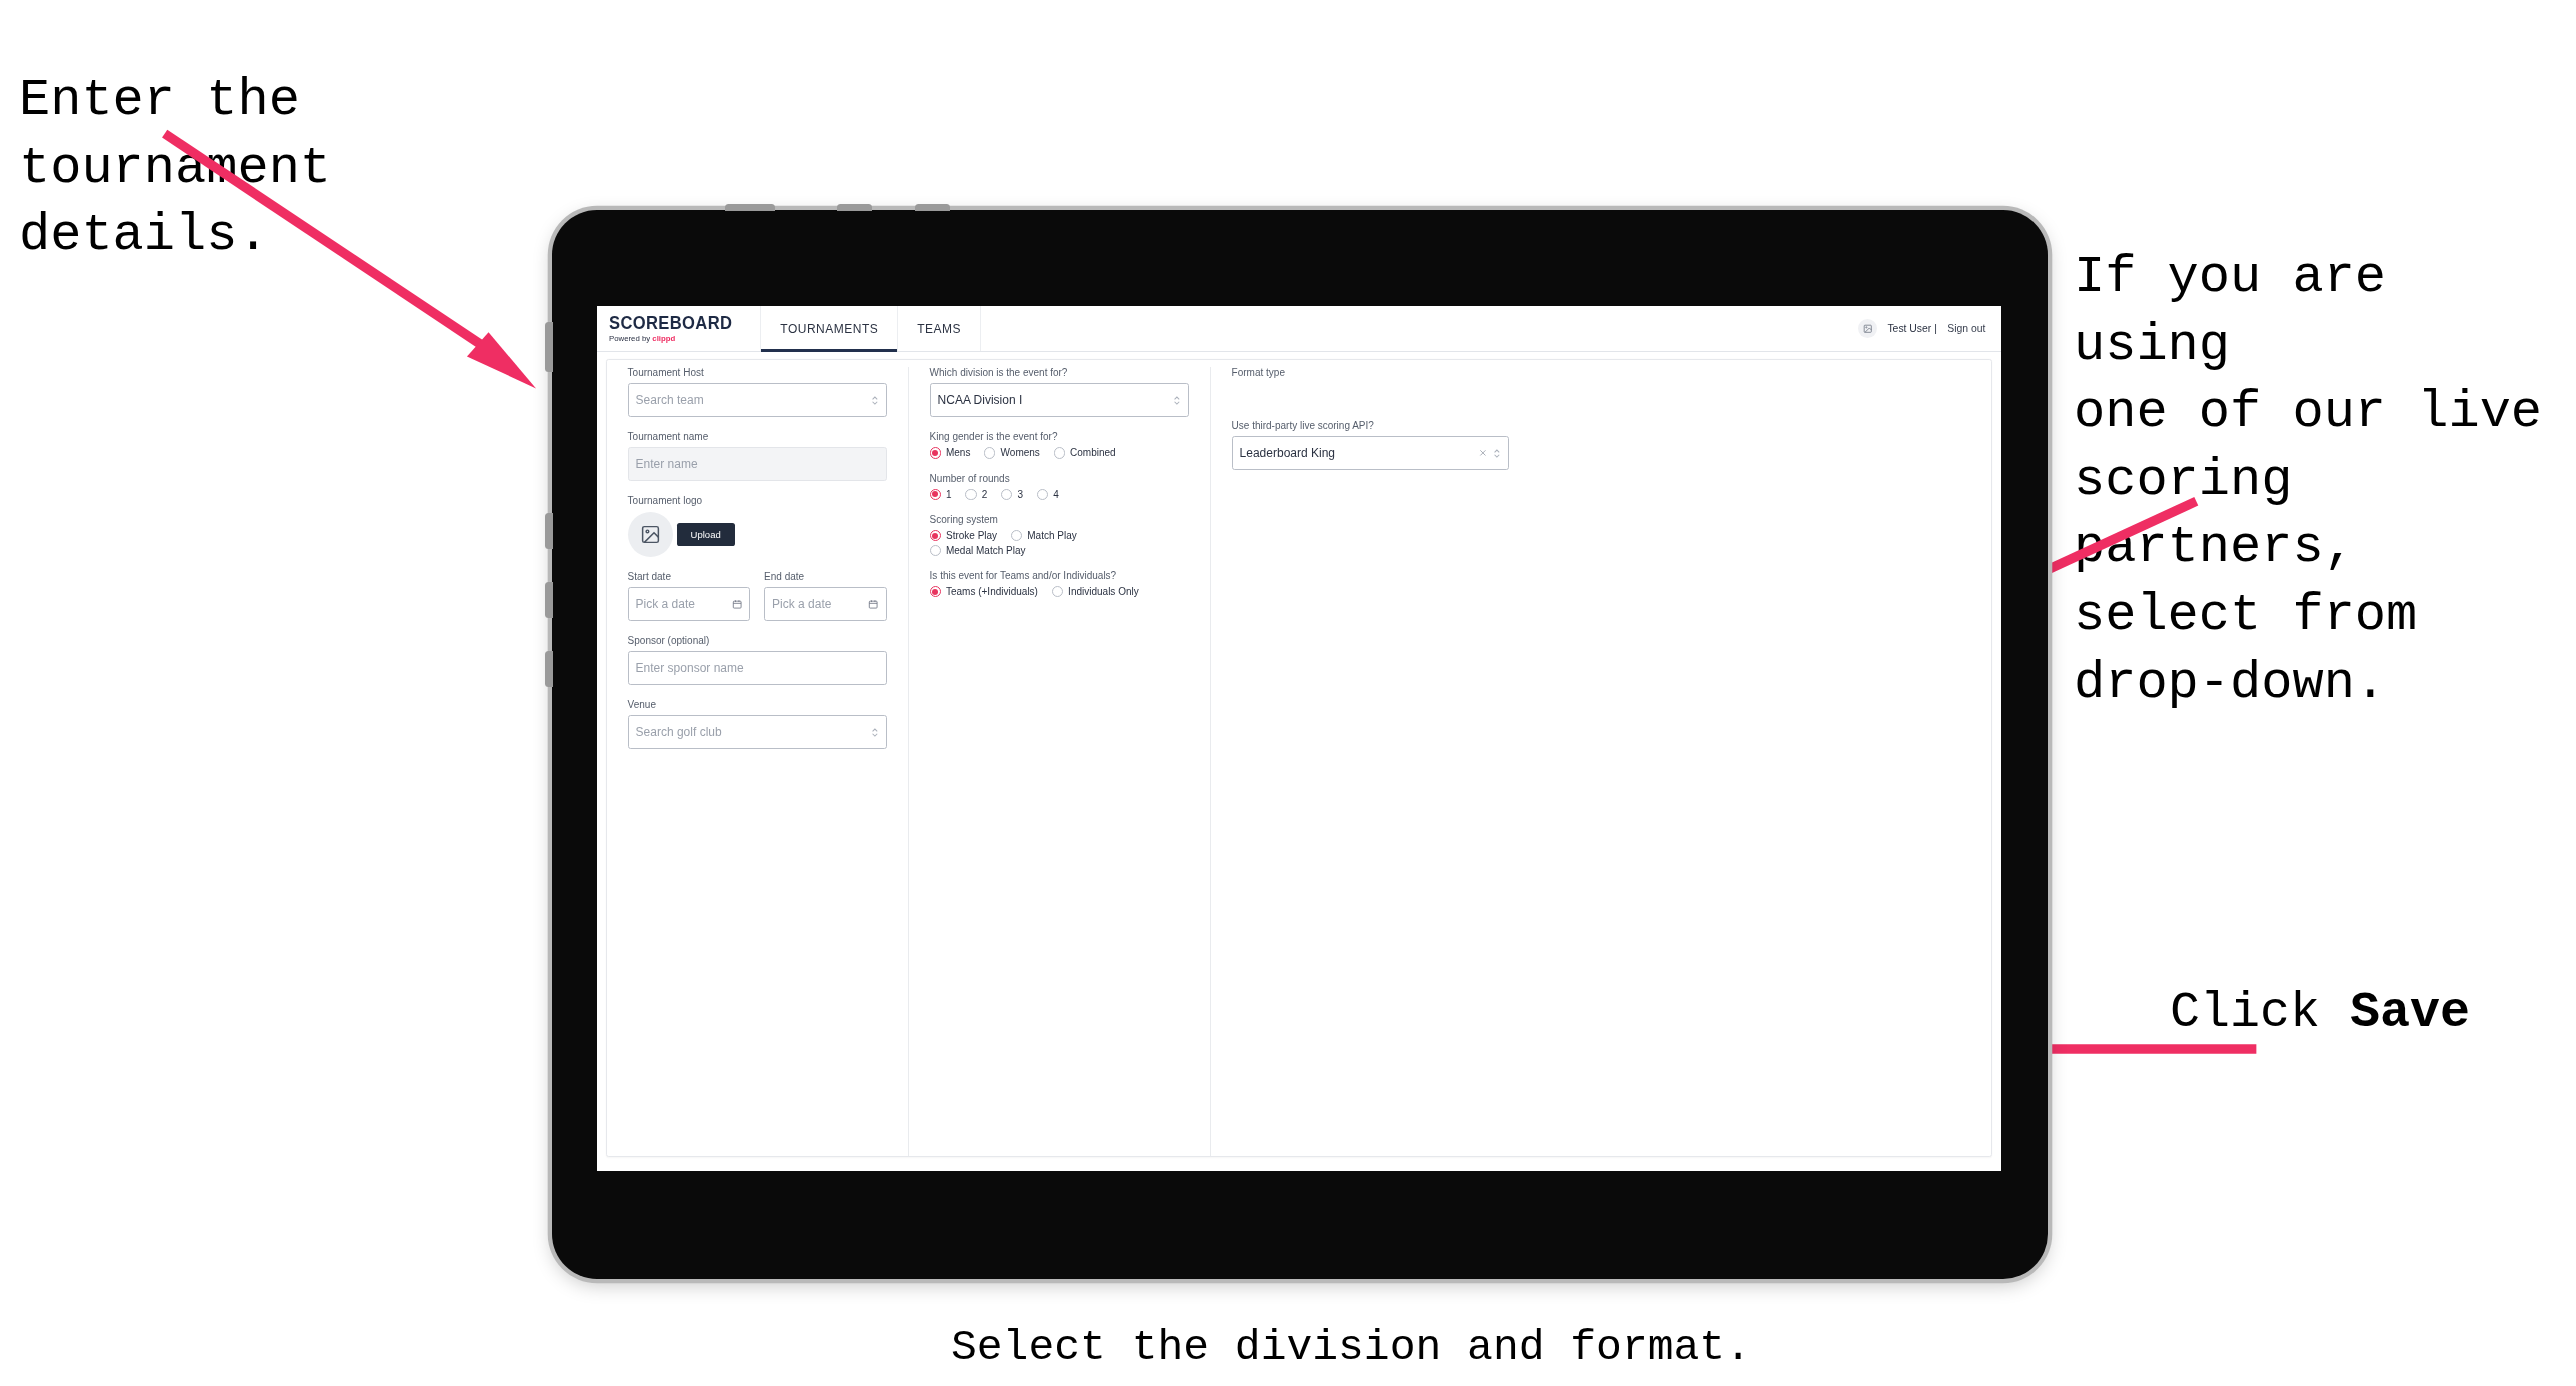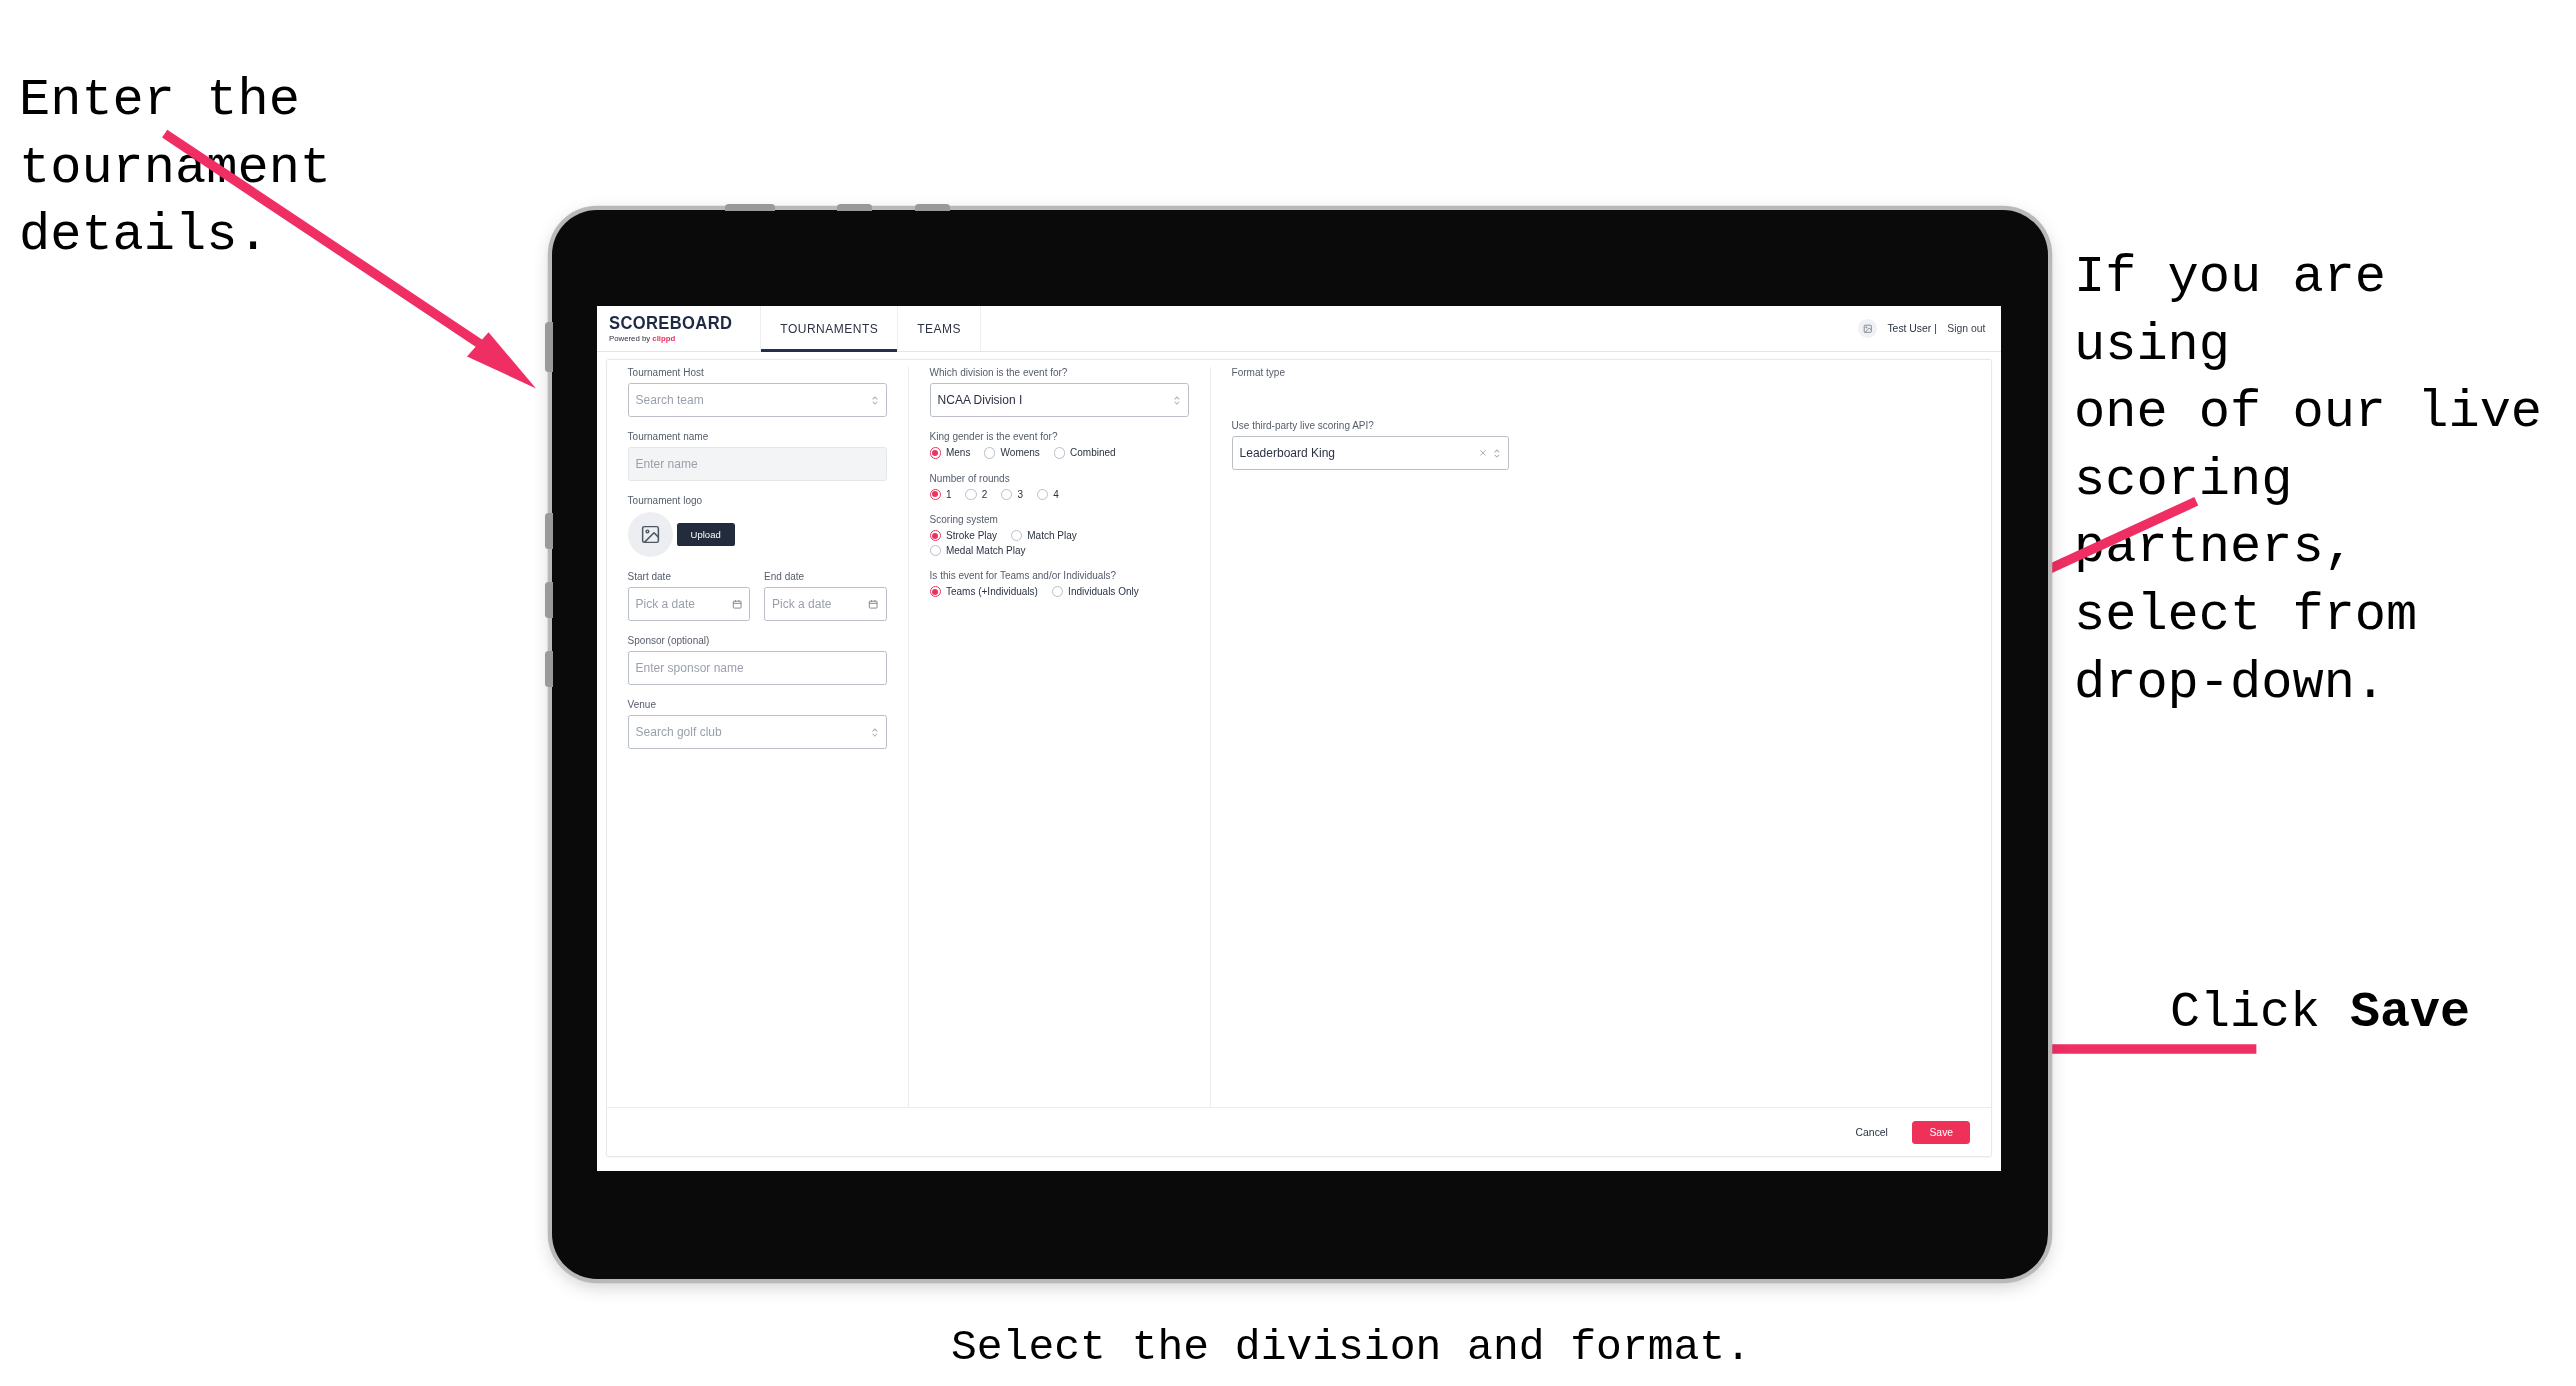--- a/index.html
+++ b/index.html
@@ -554,19 +554,15 @@
                 </svg>
               <svg width="7.8" height="11.2" viewBox="0 0 10 14" fill="none" stroke="#aab0ba" stroke-width="1.3">
                   <path d="M2 5.5L5 2.5l3 3M2 8.5l3 3 3-3"></path>
                 </svg>
             </span>
           </div>
         </div>
       </div>
     </div>
 
-    <div id="card-foot">
-      <div class="btn-cancel">Cancel</div>
-      <div class="btn-save">Save</div>
-    </div>
   </div>
 </div>
 
 
 </body></html>

